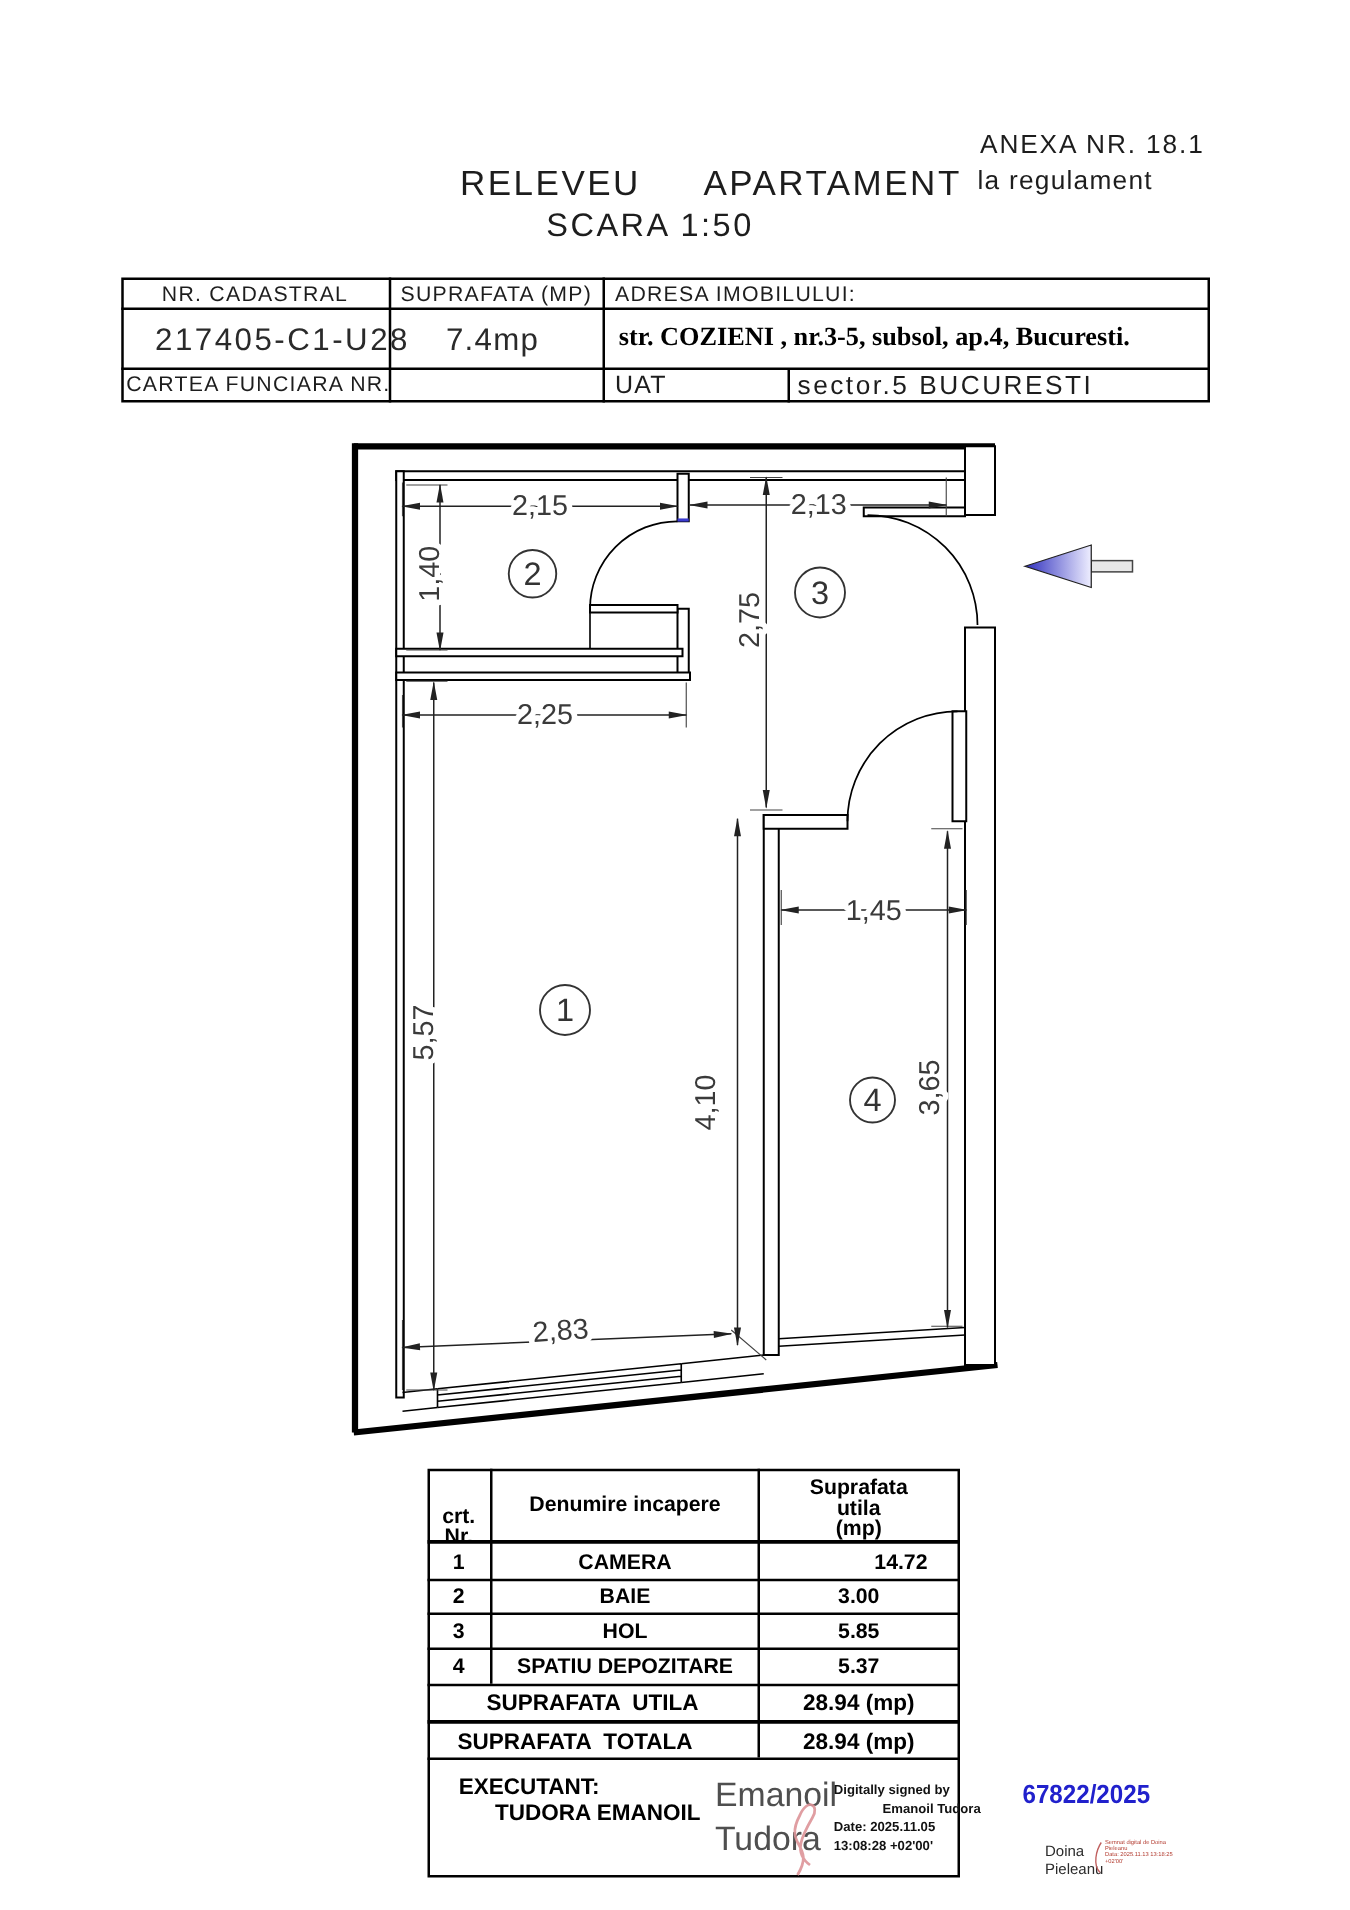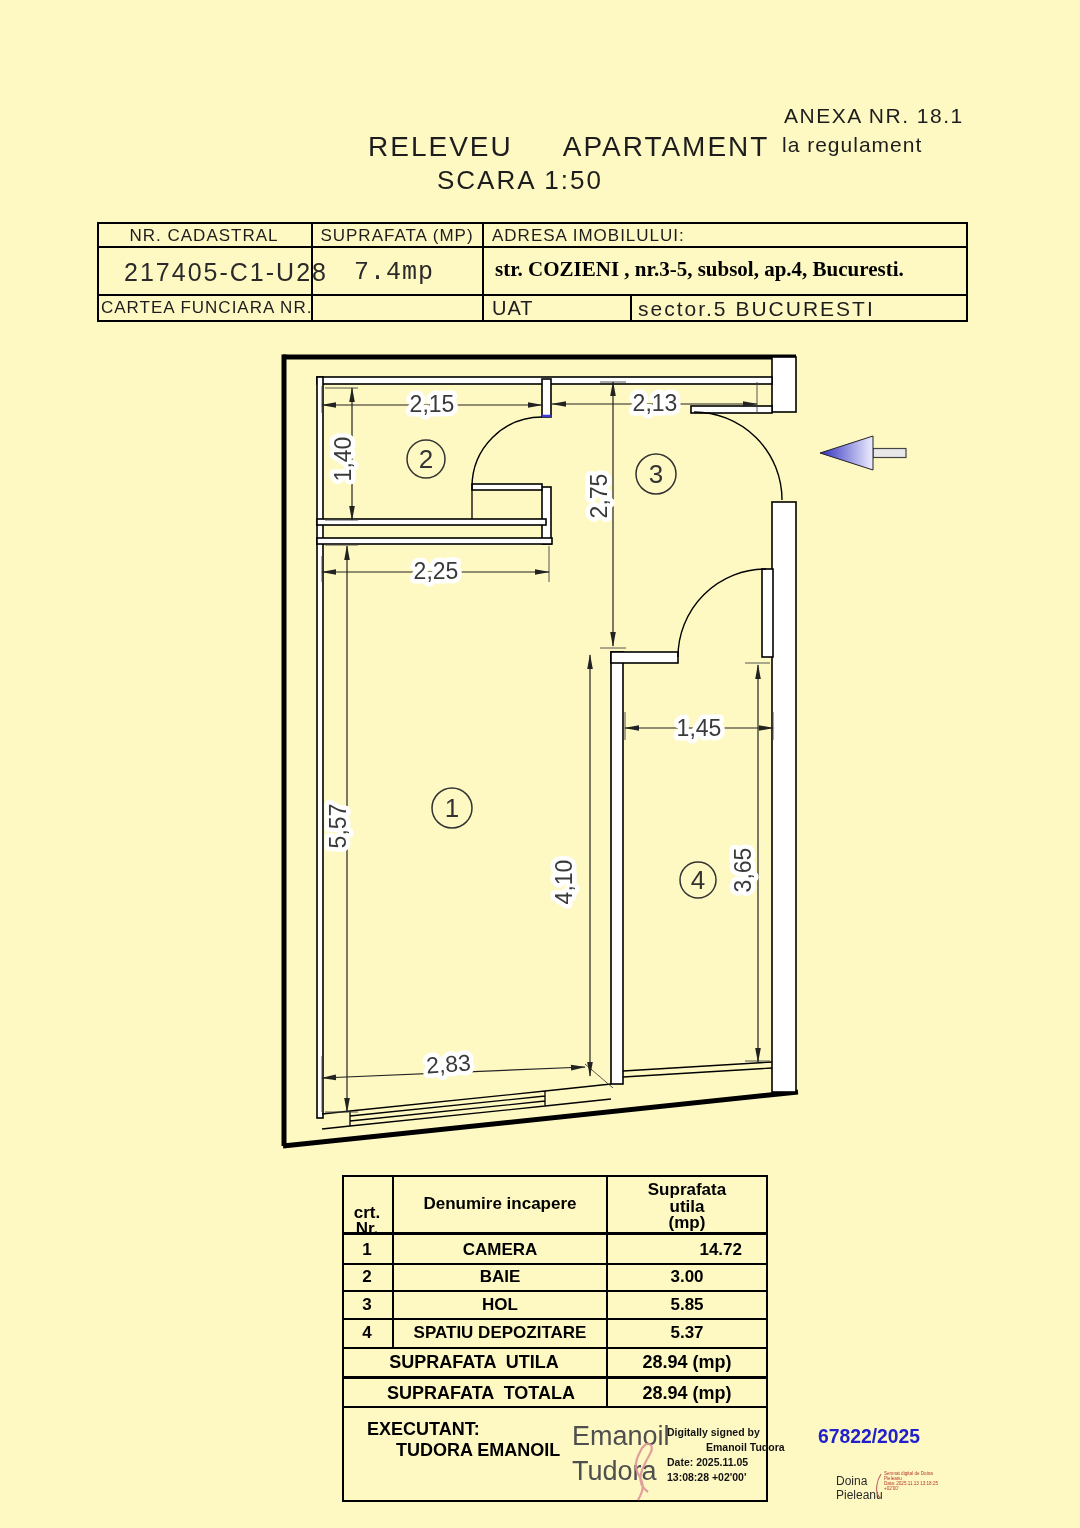--- a/index.html
+++ b/index.html
@@ -1,16 +1,16 @@
 <!DOCTYPE html>
 <html><head>
 <meta charset="utf-8">
 <style>
   html,body{margin:0;padding:0;background:#888;}
-  .page{position:relative;width:1080px;height:1528px;background:#fef9c3;overflow:hidden;
+  .page{position:relative;width:1080px;height:1528px;background:#ffffff;overflow:hidden;
         font-family:"Liberation Sans",sans-serif;}
   .t{position:absolute;white-space:pre;color:#1c1c1c;}
   .cad{font-family:"Liberation Sans",sans-serif;color:#1d1d1d;}
   .ctr{text-align:center;}
   .b{font-weight:700;color:#000;}
   .vline,.hline{position:absolute;background:#000;}
   .serifb{font-family:"Liberation Serif",serif;font-weight:700;color:#000;}
   .dig{position:absolute;font-size:10.5px;font-weight:600;color:#111;white-space:pre;}
   .stampline{position:absolute;font-size:4.6px;line-height:4.8px;color:#b23a2e;white-space:pre;}
   svg text{font-family:"Liberation Sans",sans-serif;}
@@ -31,21 +31,21 @@
   <div class="vline" style="left:311px;top:222px;width:2px;height:100px;"></div>
   <div class="vline" style="left:482px;top:222px;width:2px;height:100px;"></div>
   <div class="vline" style="left:630px;top:295px;width:2px;height:27px;"></div>
   <div class="hline" style="left:97px;top:246px;width:871px;height:2px;"></div>
   <div class="hline" style="left:97px;top:294px;width:871px;height:2px;"></div>
 
   <div class="t cad ctr" style="left:97px;top:226px;width:214px;font-size:17px;letter-spacing:1px;">NR. CADASTRAL</div>
   <div class="t cad ctr" style="left:312px;top:226px;width:170px;font-size:17px;letter-spacing:1px;">SUPRAFATA (MP)</div>
   <div class="t cad" style="left:492px;top:226px;font-size:17px;letter-spacing:1px;">ADRESA IMOBILULUI:</div>
   <div class="t cad ctr" style="left:97px;top:258px;width:258px;font-size:25px;letter-spacing:2px;color:#2a2a2a;">217405-C1-U28</div>
-  <div class="t cad ctr" style="left:312px;top:258px;width:164px;font-size:25px;letter-spacing:1px;color:#2a2a2a;font-family:Liberation Mono, monospace;">7.4mp</div>
+  <div class="t cad ctr" style="left:312px;top:258px;width:164px;font-size:25px;letter-spacing:1px;color:#2a2a2a;">7.4mp</div>
   <div class="t serifb" style="left:495px;top:257px;font-size:21px;font-family:Liberation Serif, serif;">str. COZIENI , nr.3-5, subsol, ap.4, Bucuresti.</div>
   <div class="t cad" style="left:101px;top:298px;font-size:17px;letter-spacing:1px;">CARTEA FUNCIARA NR.</div>
   <div class="t cad" style="left:492px;top:297px;font-size:20px;letter-spacing:1px;">UAT</div>
   <div class="t cad" style="left:638px;top:297px;font-size:21px;letter-spacing:2px;">sector.5 BUCURESTI</div>
 
   <svg style="position:absolute;left:270px;top:340px;" width="660" height="830" viewBox="270 340 660 830">
     <defs>
       <marker id="ae" markerWidth="16" markerHeight="8" refX="15" refY="4" orient="auto-start-reverse" markerUnits="userSpaceOnUse">
         <path d="M16,4 L1,1.2 L1,6.8 Z" fill="#222"></path>
       </marker>
@@ -175,21 +175,21 @@
   <div class="t b ctr" style="left:342px;top:1295px;width:50px;font-size:17px;">3</div>
   <div class="t b ctr" style="left:394px;top:1295px;width:212px;font-size:17px;">HOL</div>
   <div class="t b ctr" style="left:608px;top:1295px;width:158px;font-size:17px;">5.85</div>
 
   <div class="t b ctr" style="left:342px;top:1323px;width:50px;font-size:17px;">4</div>
   <div class="t b ctr" style="left:394px;top:1323px;width:212px;font-size:17px;">SPATIU DEPOZITARE</div>
   <div class="t b ctr" style="left:608px;top:1323px;width:158px;font-size:17px;">5.37</div>
 
   <div class="t b ctr" style="left:342px;top:1352px;width:264px;font-size:18px;">SUPRAFATA  UTILA</div>
   <div class="t b ctr" style="left:608px;top:1352px;width:158px;font-size:18px;">28.94 (mp)</div>
-  <div class="t b ctr" style="left:342px;top:1383px;width:236px;font-size:18px;padding-left:21px;">SUPRAFATA  TOTALA</div>
+  <div class="t b ctr" style="left:342px;top:1383px;width:236px;font-size:18px;">SUPRAFATA  TOTALA</div>
   <div class="t b ctr" style="left:608px;top:1383px;width:158px;font-size:18px;">28.94 (mp)</div>
 
   <div class="t b" style="left:367px;top:1419px;font-size:18px;">EXECUTANT:</div>
   <div class="t b" style="left:396px;top:1440px;font-size:18px;">TUDORA EMANOIL</div>
   <div class="t" style="left:572px;top:1421px;font-size:27px;color:#4f4f4f;">Emanoil</div>
   <div class="t" style="left:572px;top:1456px;font-size:27px;color:#4f4f4f;">Tudora</div>
   <div class="dig" style="left:667px;top:1426px;">Digitally signed by</div>
   <div class="dig" style="left:667px;top:1441px;margin-left:39px;">Emanoil Tudora</div>
   <div class="dig" style="left:667px;top:1456px;">Date: 2025.11.05</div>
   <div class="dig" style="left:667px;top:1471px;">13:08:28 +02'00'</div>

